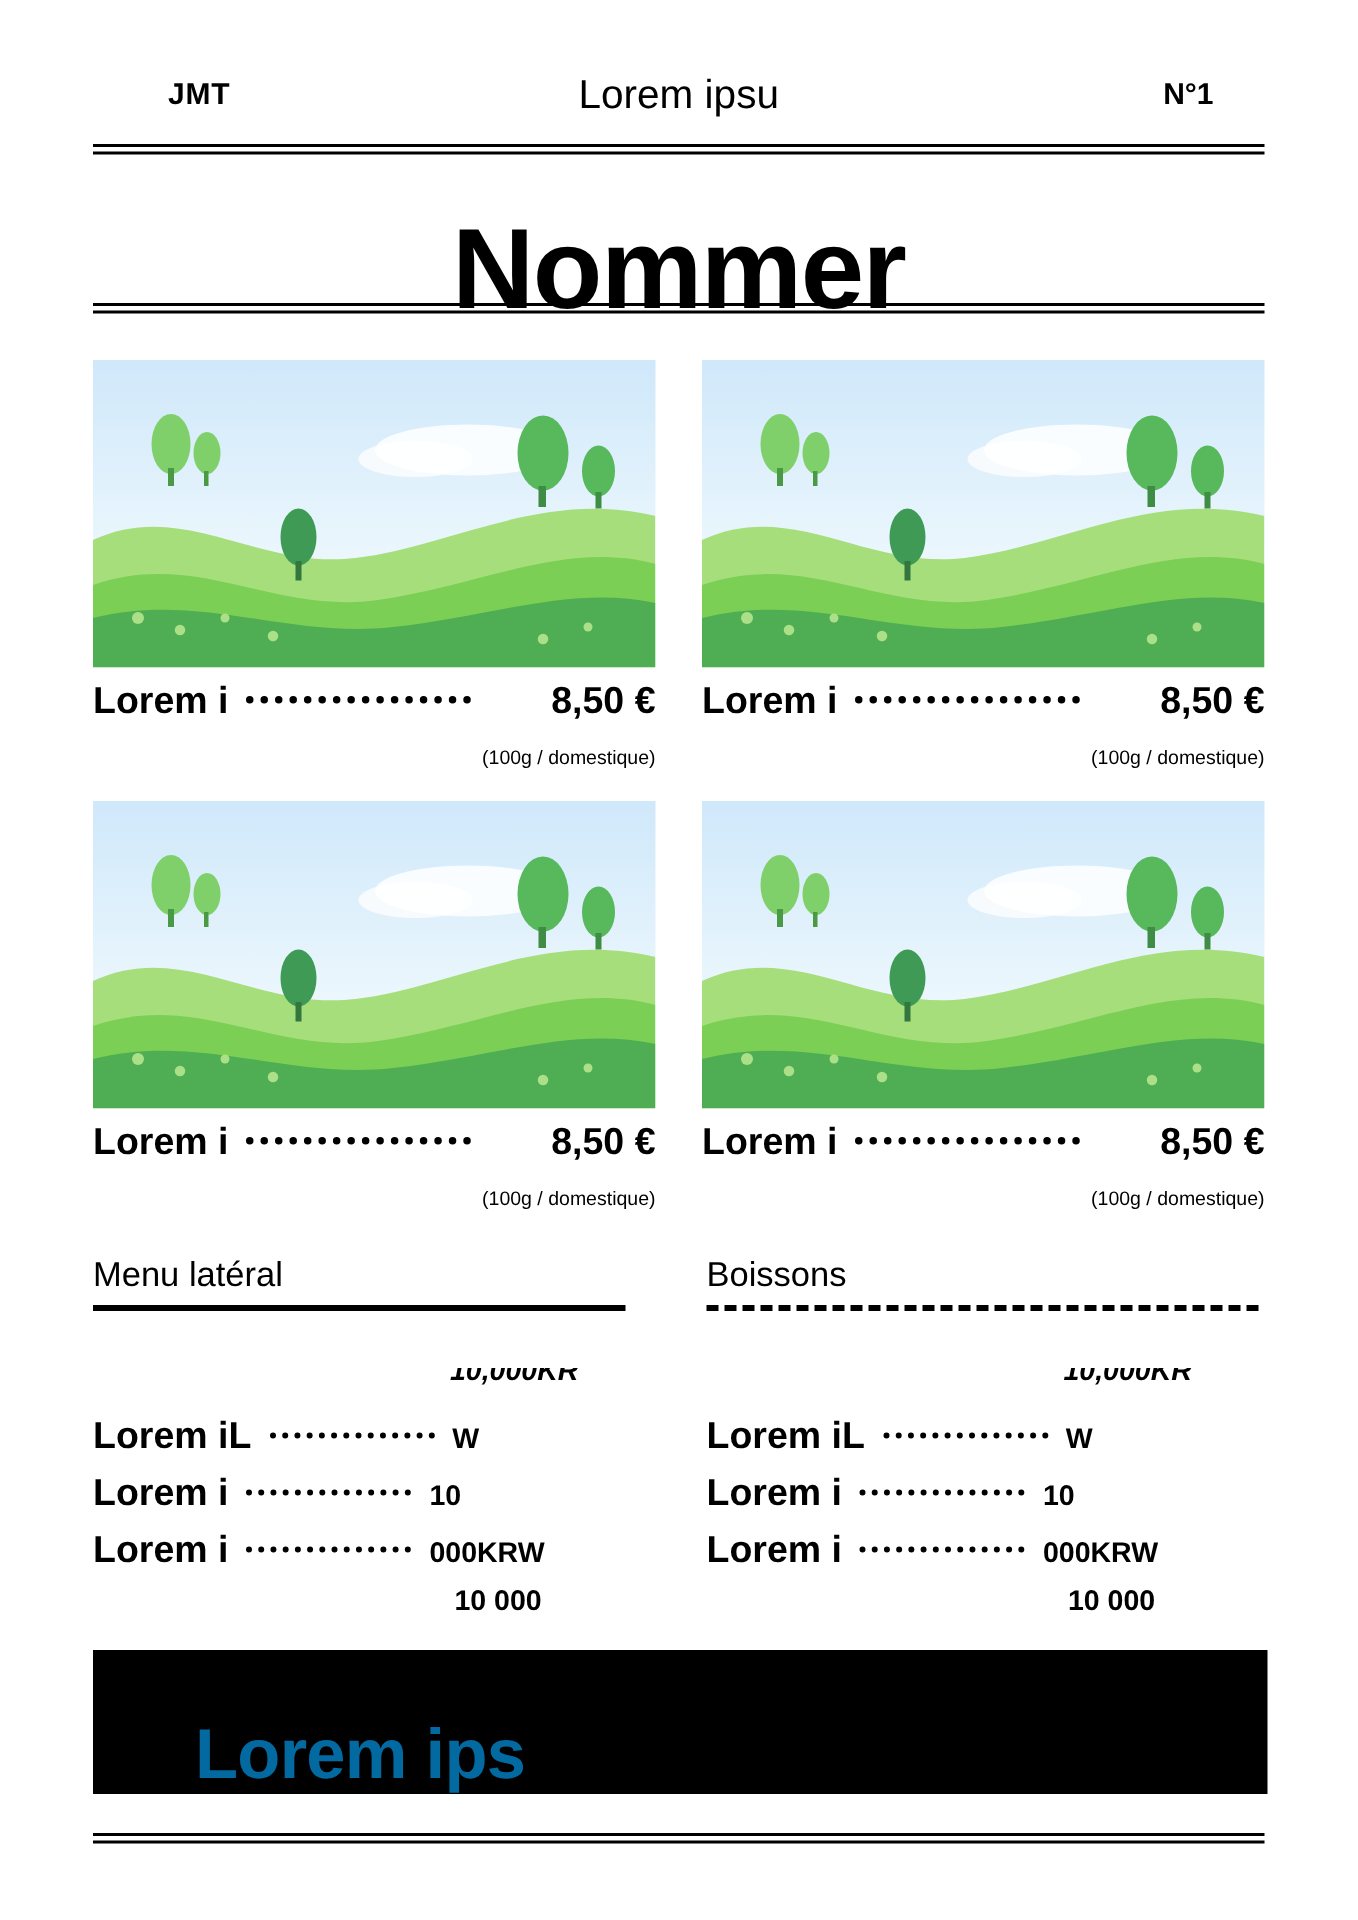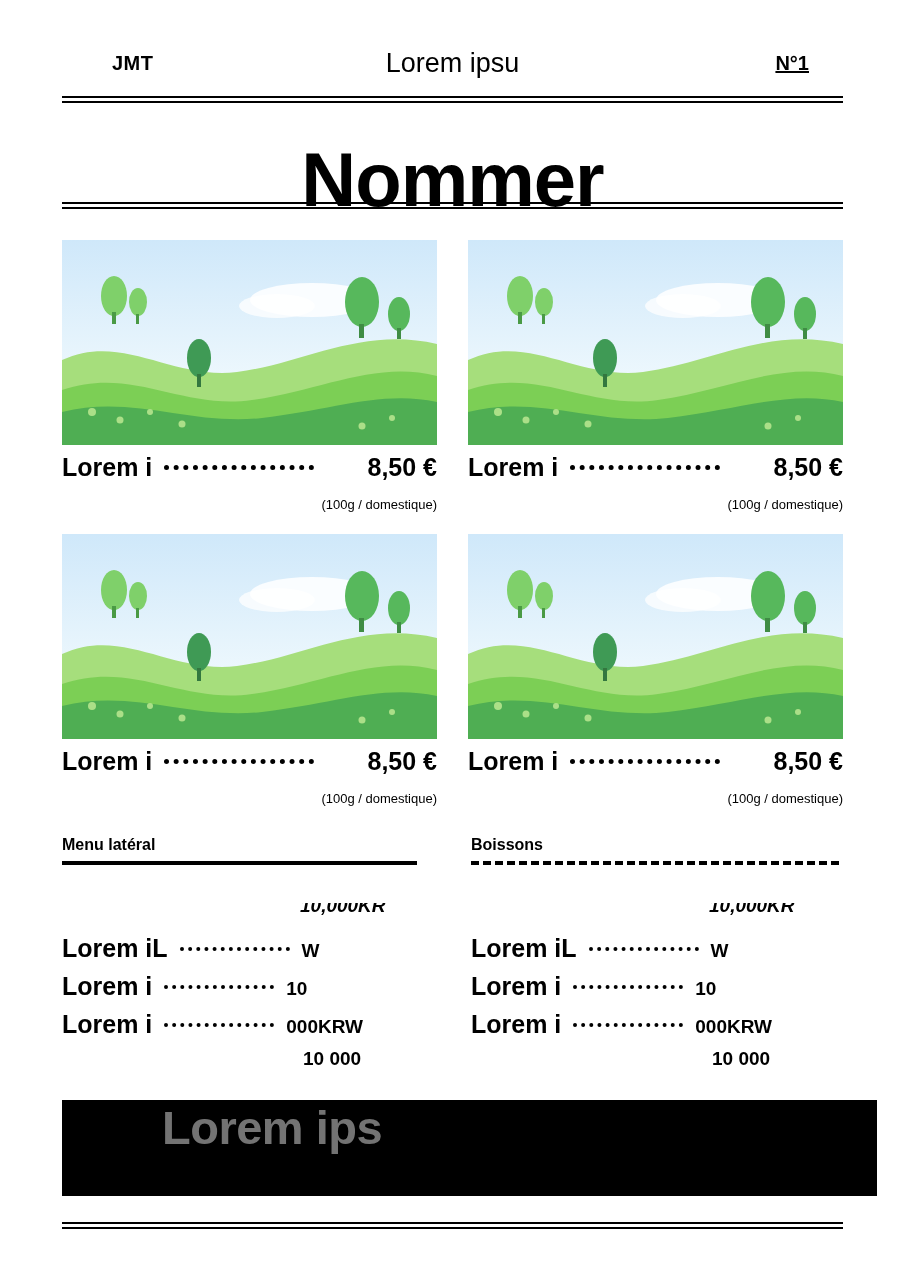--- a/index.html
+++ b/index.html
@@ -47,21 +47,20 @@
     text-align: center;
     font-size: 27px;
     font-weight: normal;
   }
   .top-right {
     position: absolute;
     right: 34px;
     top: 10px;
     font-size: 20px;
     font-weight: bold;
-    text-decoration: underline;
   }
 
   .rule-double {
     position: absolute;
     left: 62px;
     right: 62px;
     height: 7px;
   }
   .rule-double::before,
   .rule-double::after {
@@ -151,22 +150,22 @@
   .lists {
     position: absolute;
     top: 836px;
     left: 62px;
     width: 781px;
     display: flex;
     justify-content: space-between;
   }
   .list-col { width: 372px; }
   .list-title {
-    font-size: 16px;
-    font-weight: bold;
+    font-size: 23px;
+    font-weight: normal;
     padding-bottom: 7px;
   }
   .list-underline-solid {
     height: 4px;
     background: #000;
     width: 355px;
   }
   .list-underline-dashed {
     height: 0;
     border-bottom: 4px dashed #000;
@@ -220,24 +219,23 @@
   }
 
   
   .banner {
     position: absolute;
     left: 62px;
     top: 1100px;
     width: 783px;
     height: 96px;
     background: #000;
-    color: #737373;
+    color: #0369a1;
     display: flex;
-    align-items: flex-start;
-    padding-left: 32px;
+    align-items: flex-end;
   }
   .banner-main {
     font-size: 47px;
     font-weight: bold;
     margin-left: 68px;
     letter-spacing: -0.5px;
   }
   .banner-side {
     margin-left: auto;
     margin-right: 58px;

